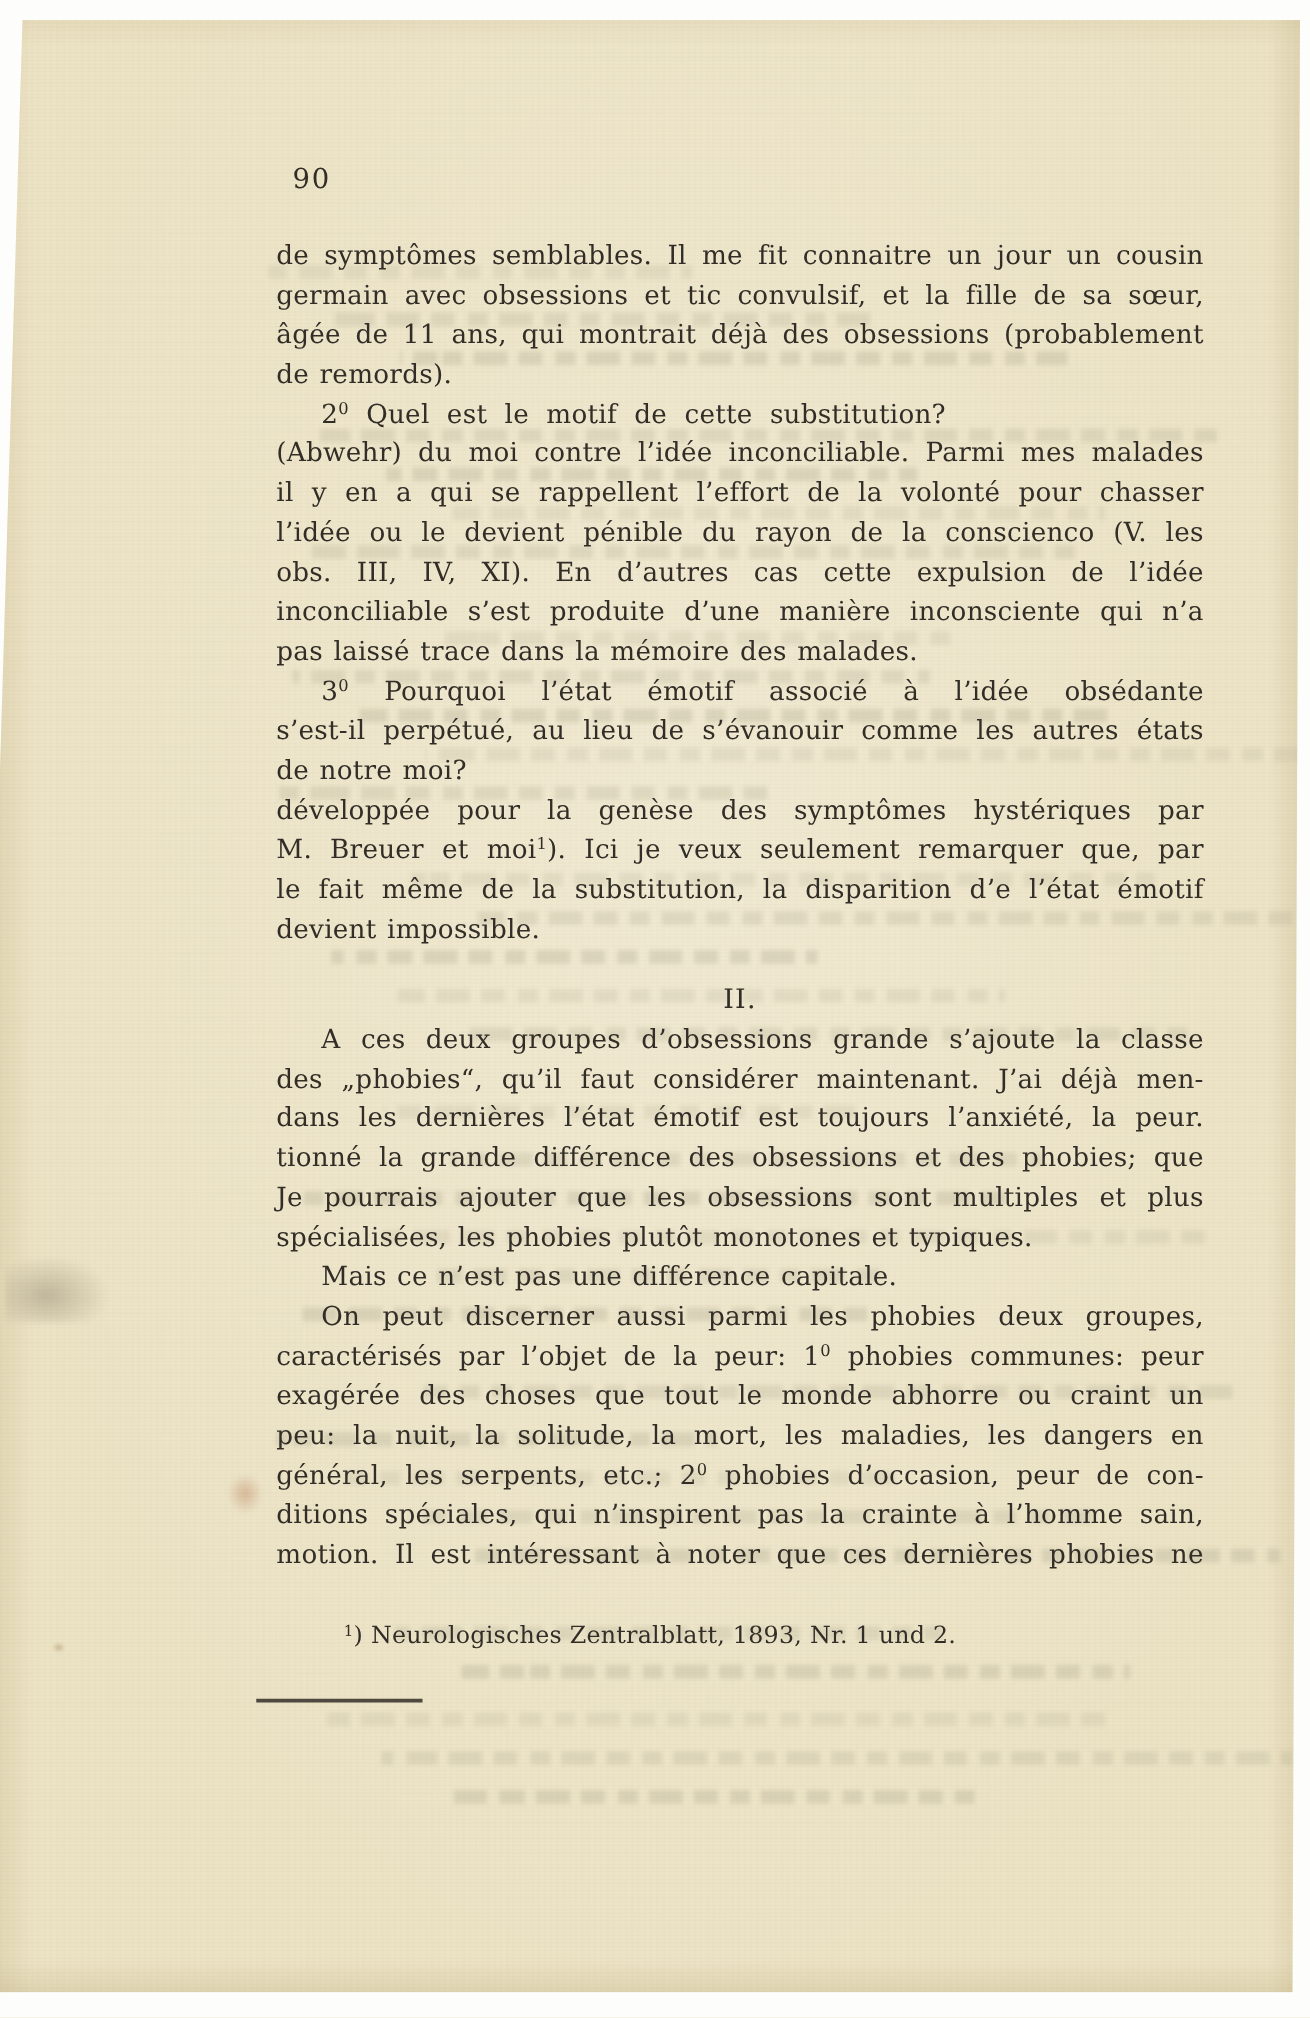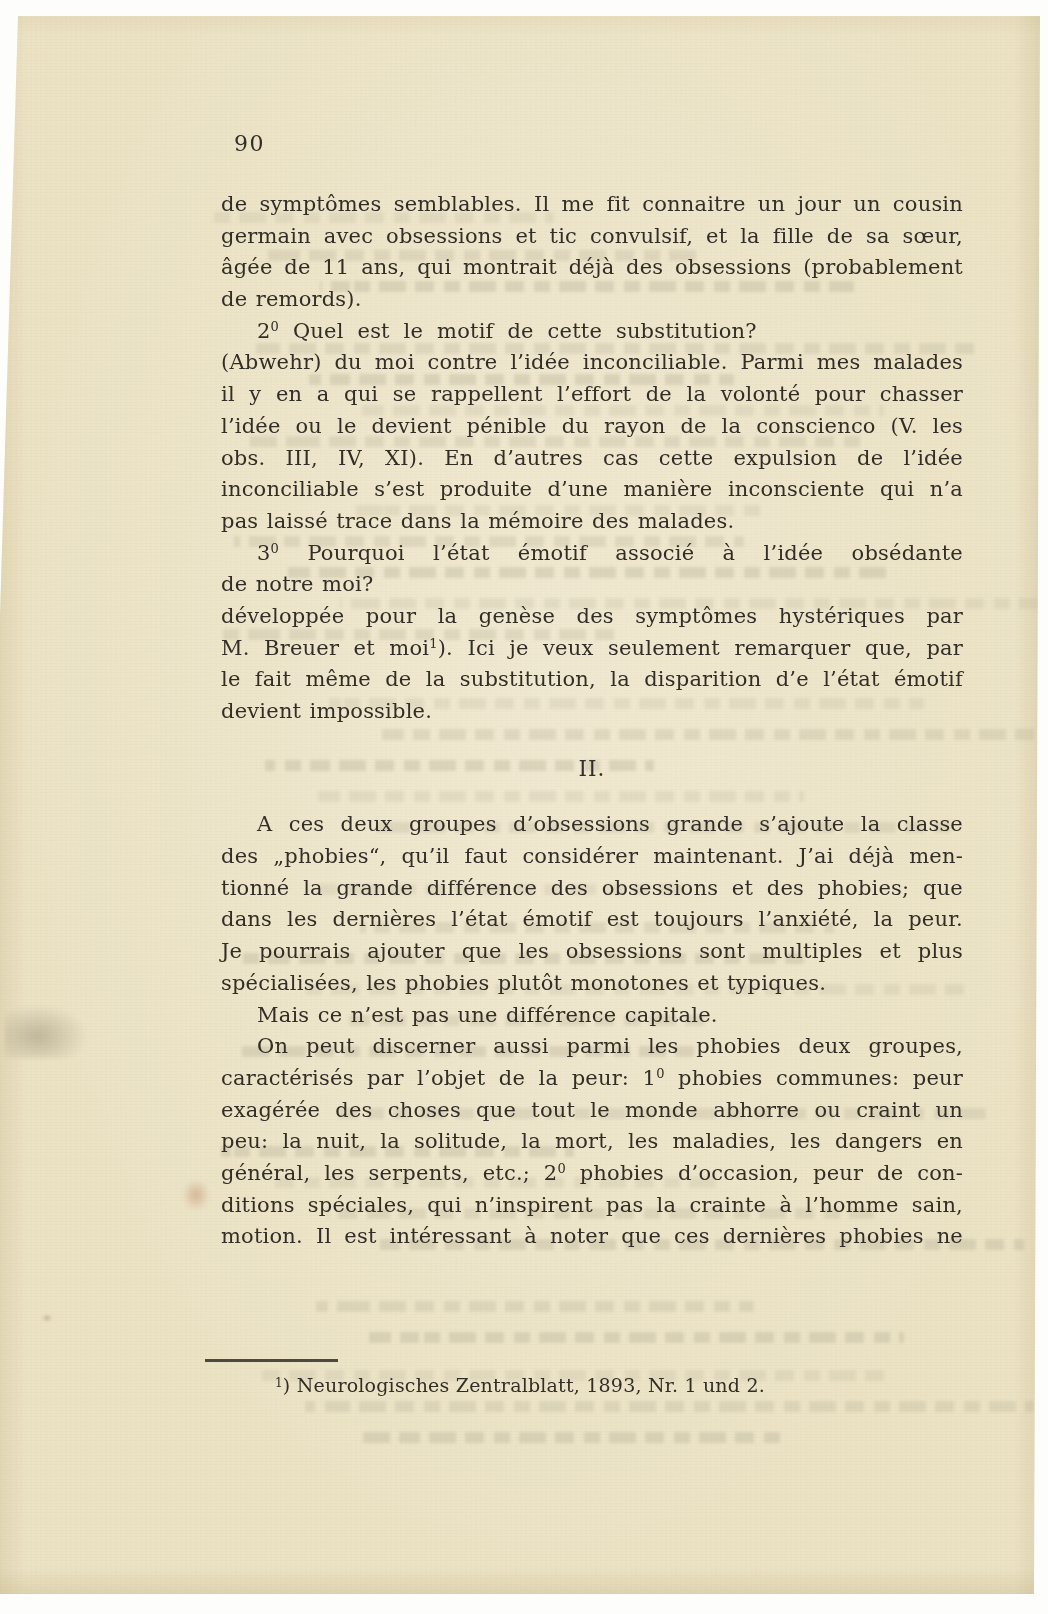--- a/index.html
+++ b/index.html
@@ -29,29 +29,29 @@
     position:absolute;left:221px;top:189px;width:742px;
     font-size:21px;color:var(--ink,#312d26);letter-spacing:0.2px;word-spacing:1.5px;
   }
   .line{height:31.7px;line-height:31.7px;white-space:nowrap;}
   .line.j{white-space:normal;text-align:justify;text-align-last:justify;}
   .line.ind{text-indent:36px;}
   .line.w{word-spacing:7px;}
   .it{}
   sup{font-size:13px;line-height:0;vertical-align:7px;}
   .heading{
-    height:31.7px;line-height:31.7px;margin-top:25px;margin-bottom:25px;
+    height:31.7px;line-height:31.7px;margin-top:25px;
     text-align:center;letter-spacing:1px;font-size:21.5px;
   }
   .fnrule{
     position:absolute;left:205px;top:1359px;width:133px;height:2.5px;
     background:var(--ink,#312d26);opacity:.85;
   }
   .footnote{
-    position:absolute;left:221px;top:1372px;width:742px;padding-left:54px;
+    position:absolute;left:221px;top:1295px;width:742px;padding-left:54px;
     font-size:19px;line-height:26px;color:var(--ink,#312d26);letter-spacing:0.2px;
   }
   .footnote sup{font-size:12px;vertical-align:5px;}
   .ghost{
     position:absolute;height:11px;filter:blur(1.7px);
     background:repeating-linear-gradient(90deg,
       var(--showthrough,#b9b49a) 0 16px, rgba(0,0,0,0) 16px 25px,
       var(--showthrough,#b9b49a) 25px 52px, rgba(0,0,0,0) 52px 61px,
       var(--showthrough,#b9b49a) 61px 80px, rgba(0,0,0,0) 80px 90px);
   }
@@ -117,30 +117,31 @@
     <div class="line j"><span>âgée de 11 ans, qui montrait déjà des obsessions (probablement</span></div>
     <div class="line"><span>de remords).</span></div>
     <div class="line ind w"><span>2</span><sup>0</sup><span> </span><span class="it">Quel est le motif de cette substitution?</span></div>
     <div class="line j"><span>(Abwehr) </span><span class="it">du moi contre l’idée inconciliable</span><span>. Parmi mes malades</span></div>
     <div class="line j"><span>il y en a qui se rappellent l’effort de la volonté pour chasser</span></div>
     <div class="line j"><span>l’idée ou le devient pénible du rayon de la conscienco (V. les</span></div>
     <div class="line j"><span>obs. III, IV, XI). En d’autres cas cette expulsion de l’idée</span></div>
     <div class="line j"><span>inconciliable s’est produite d’une manière inconsciente qui n’a</span></div>
     <div class="line"><span>pas laissé trace dans la mémoire des malades.</span></div>
     <div class="line j ind"><span>3</span><sup>0</sup><span> </span><span class="it">Pourquoi l’état émotif associé à l’idée obsédante</span></div>
+    <div class="line j"><span class="it">s’est-il perpétué, au lieu de s’évanouir comme les autres états</span></div>
     <div class="line"><span class="it">de notre moi?</span></div>
     <div class="line j"><span>développée pour la genèse des symptômes hystériques par</span></div>
     <div class="line j"><span>M. Breuer et moi</span><sup>1</sup><span>). Ici je veux seulement remarquer que, par</span></div>
     <div class="line j"><span>le fait même de la substitution, la disparition d’e l’état émotif</span></div>
     <div class="line"><span>devient impossible.</span></div>
     <div class="heading">II.</div>
     <div class="line j ind"><span>A ces deux groupes d’obsessions grande s’ajoute la classe</span></div>
     <div class="line j"><span>des „phobies“, qu’il faut considérer maintenant. J’ai déjà men-</span></div>
+    <div class="line j"><span>dans les dernières l’état émotif est toujours l’anxiété, la peur.</span></div>
     <div class="line j"><span>tionné la grande différence des obsessions et des phobies; que</span></div>
-    <div class="line j"><span>dans les dernières l’état émotif est toujours l’anxiété, la peur.</span></div>
     <div class="line j"><span>Je pourrais ajouter que les obsessions sont multiples et plus</span></div>
     <div class="line"><span>spécialisées, les phobies plutôt monotones et typiques.</span></div>
     <div class="line ind"><span>Mais ce n’est pas une différence capitale.</span></div>
     <div class="line j ind"><span>On peut discerner aussi parmi les phobies deux groupes,</span></div>
     <div class="line j"><span>caractérisés par l’objet de la peur: 1</span><sup>0</sup><span> phobies communes: peur</span></div>
     <div class="line j"><span>exagérée des choses que tout le monde abhorre ou craint un</span></div>
     <div class="line j"><span>peu: la nuit, la solitude, la mort, les maladies, les dangers en</span></div>
     <div class="line j"><span>général, les serpents, etc.; 2</span><sup>0</sup><span> phobies d’occasion, peur de con-</span></div>
     <div class="line j"><span>ditions spéciales, qui n’inspirent pas la crainte à l’homme sain,</span></div>
     <div class="line j"><span>motion. Il est intéressant à noter que ces dernières phobies ne</span></div>

